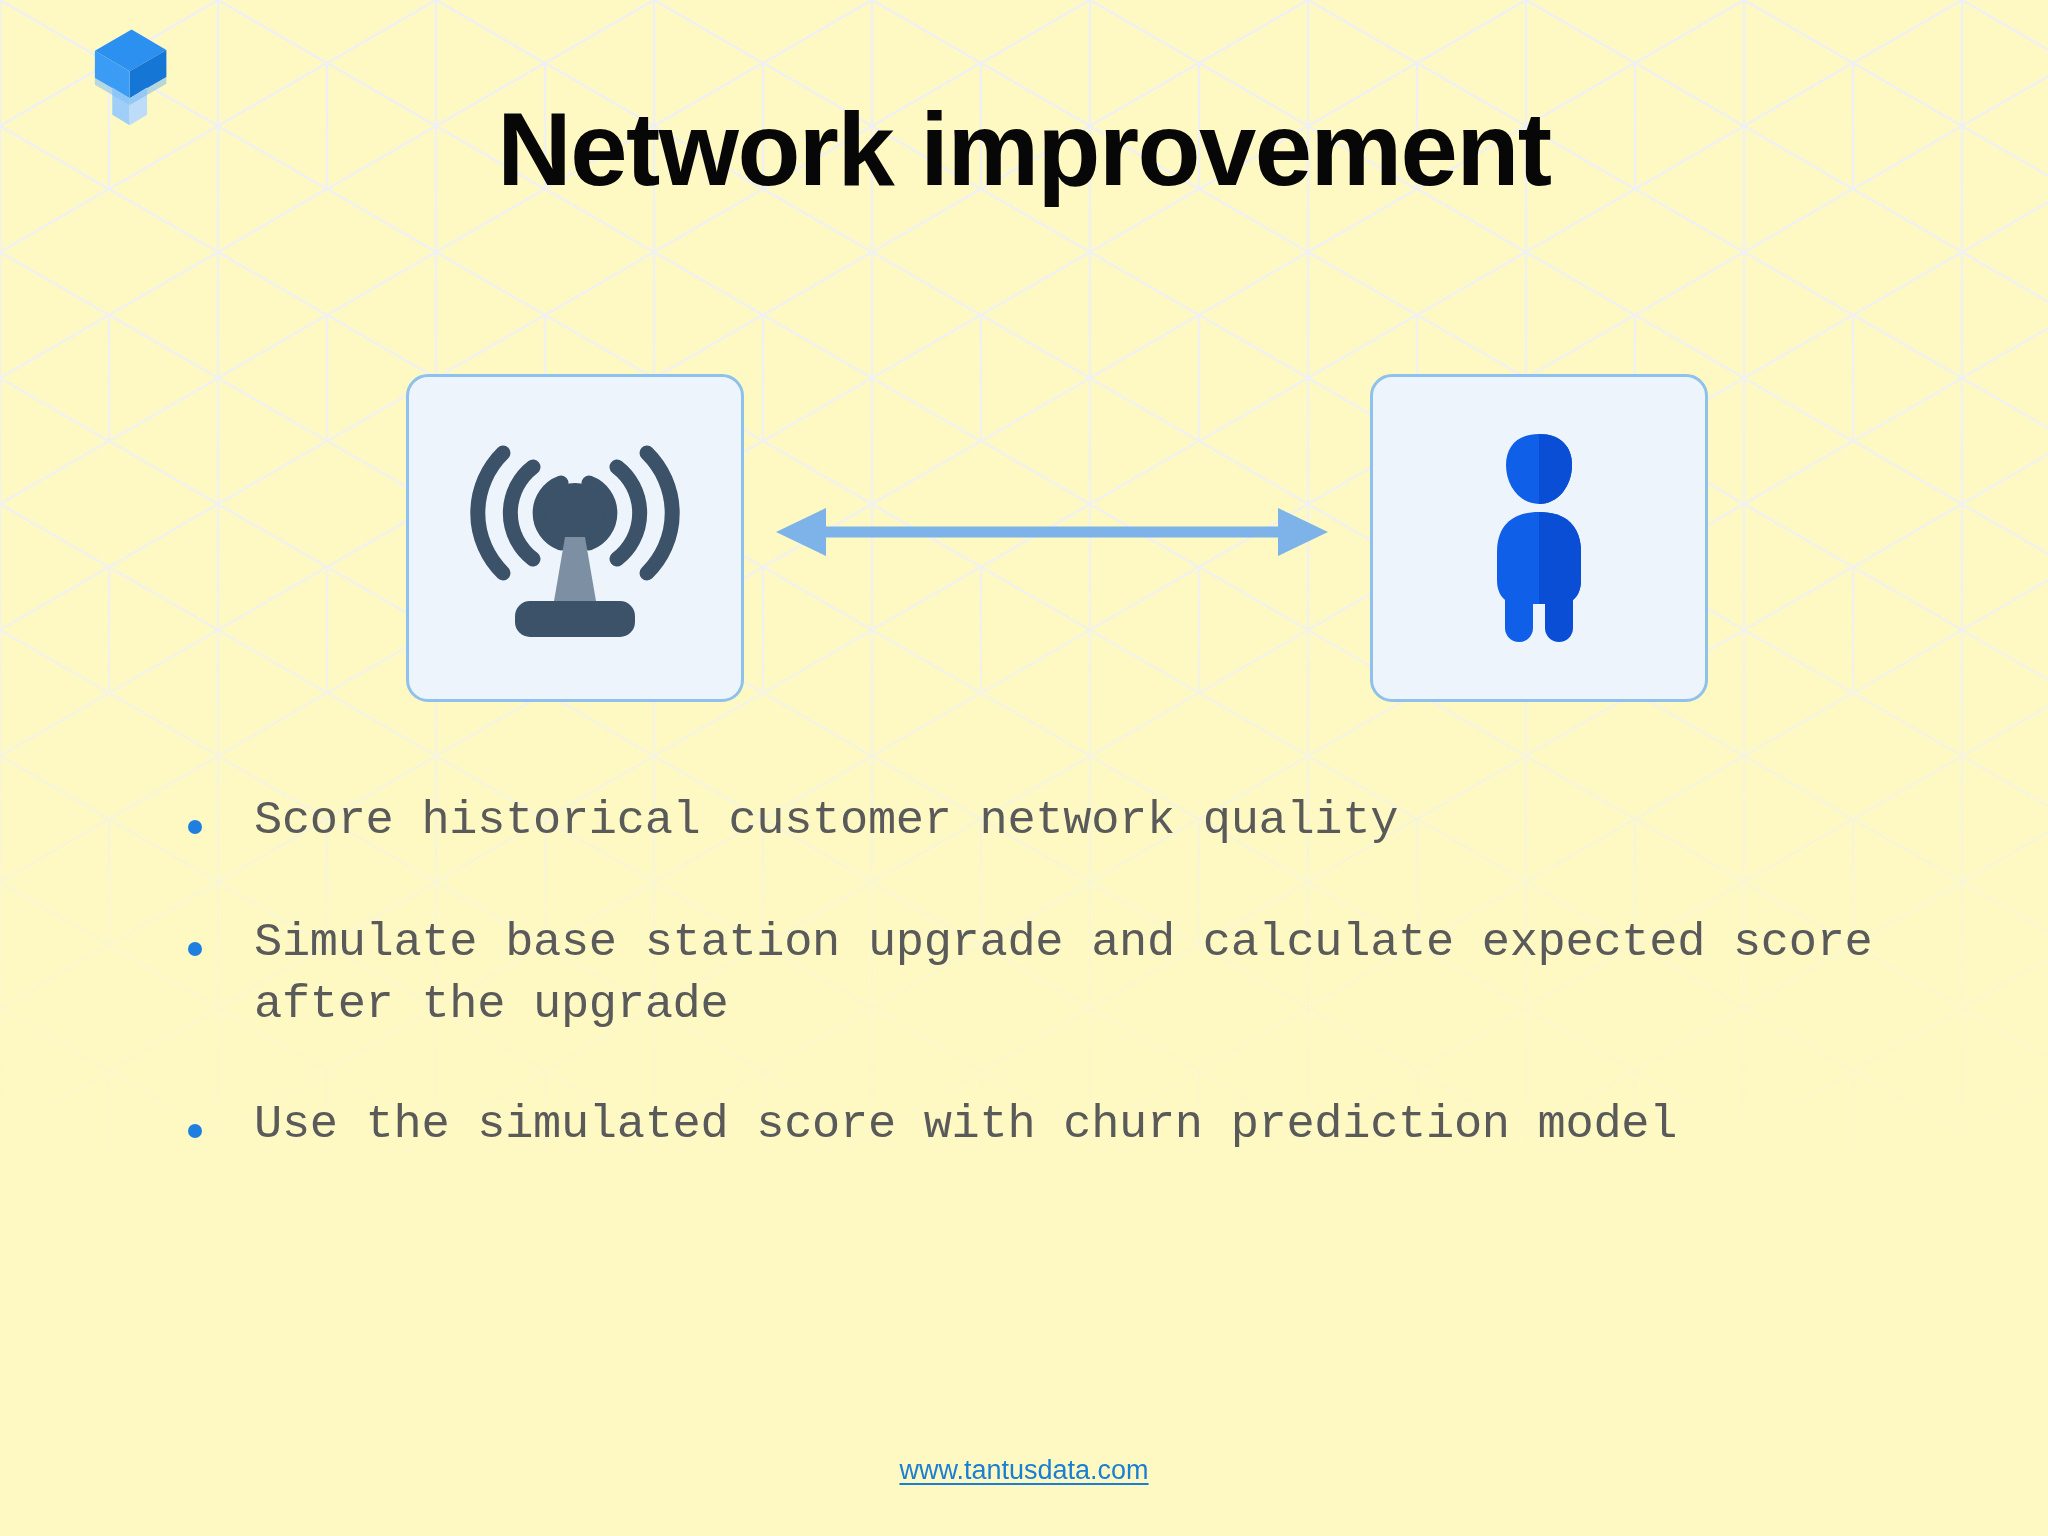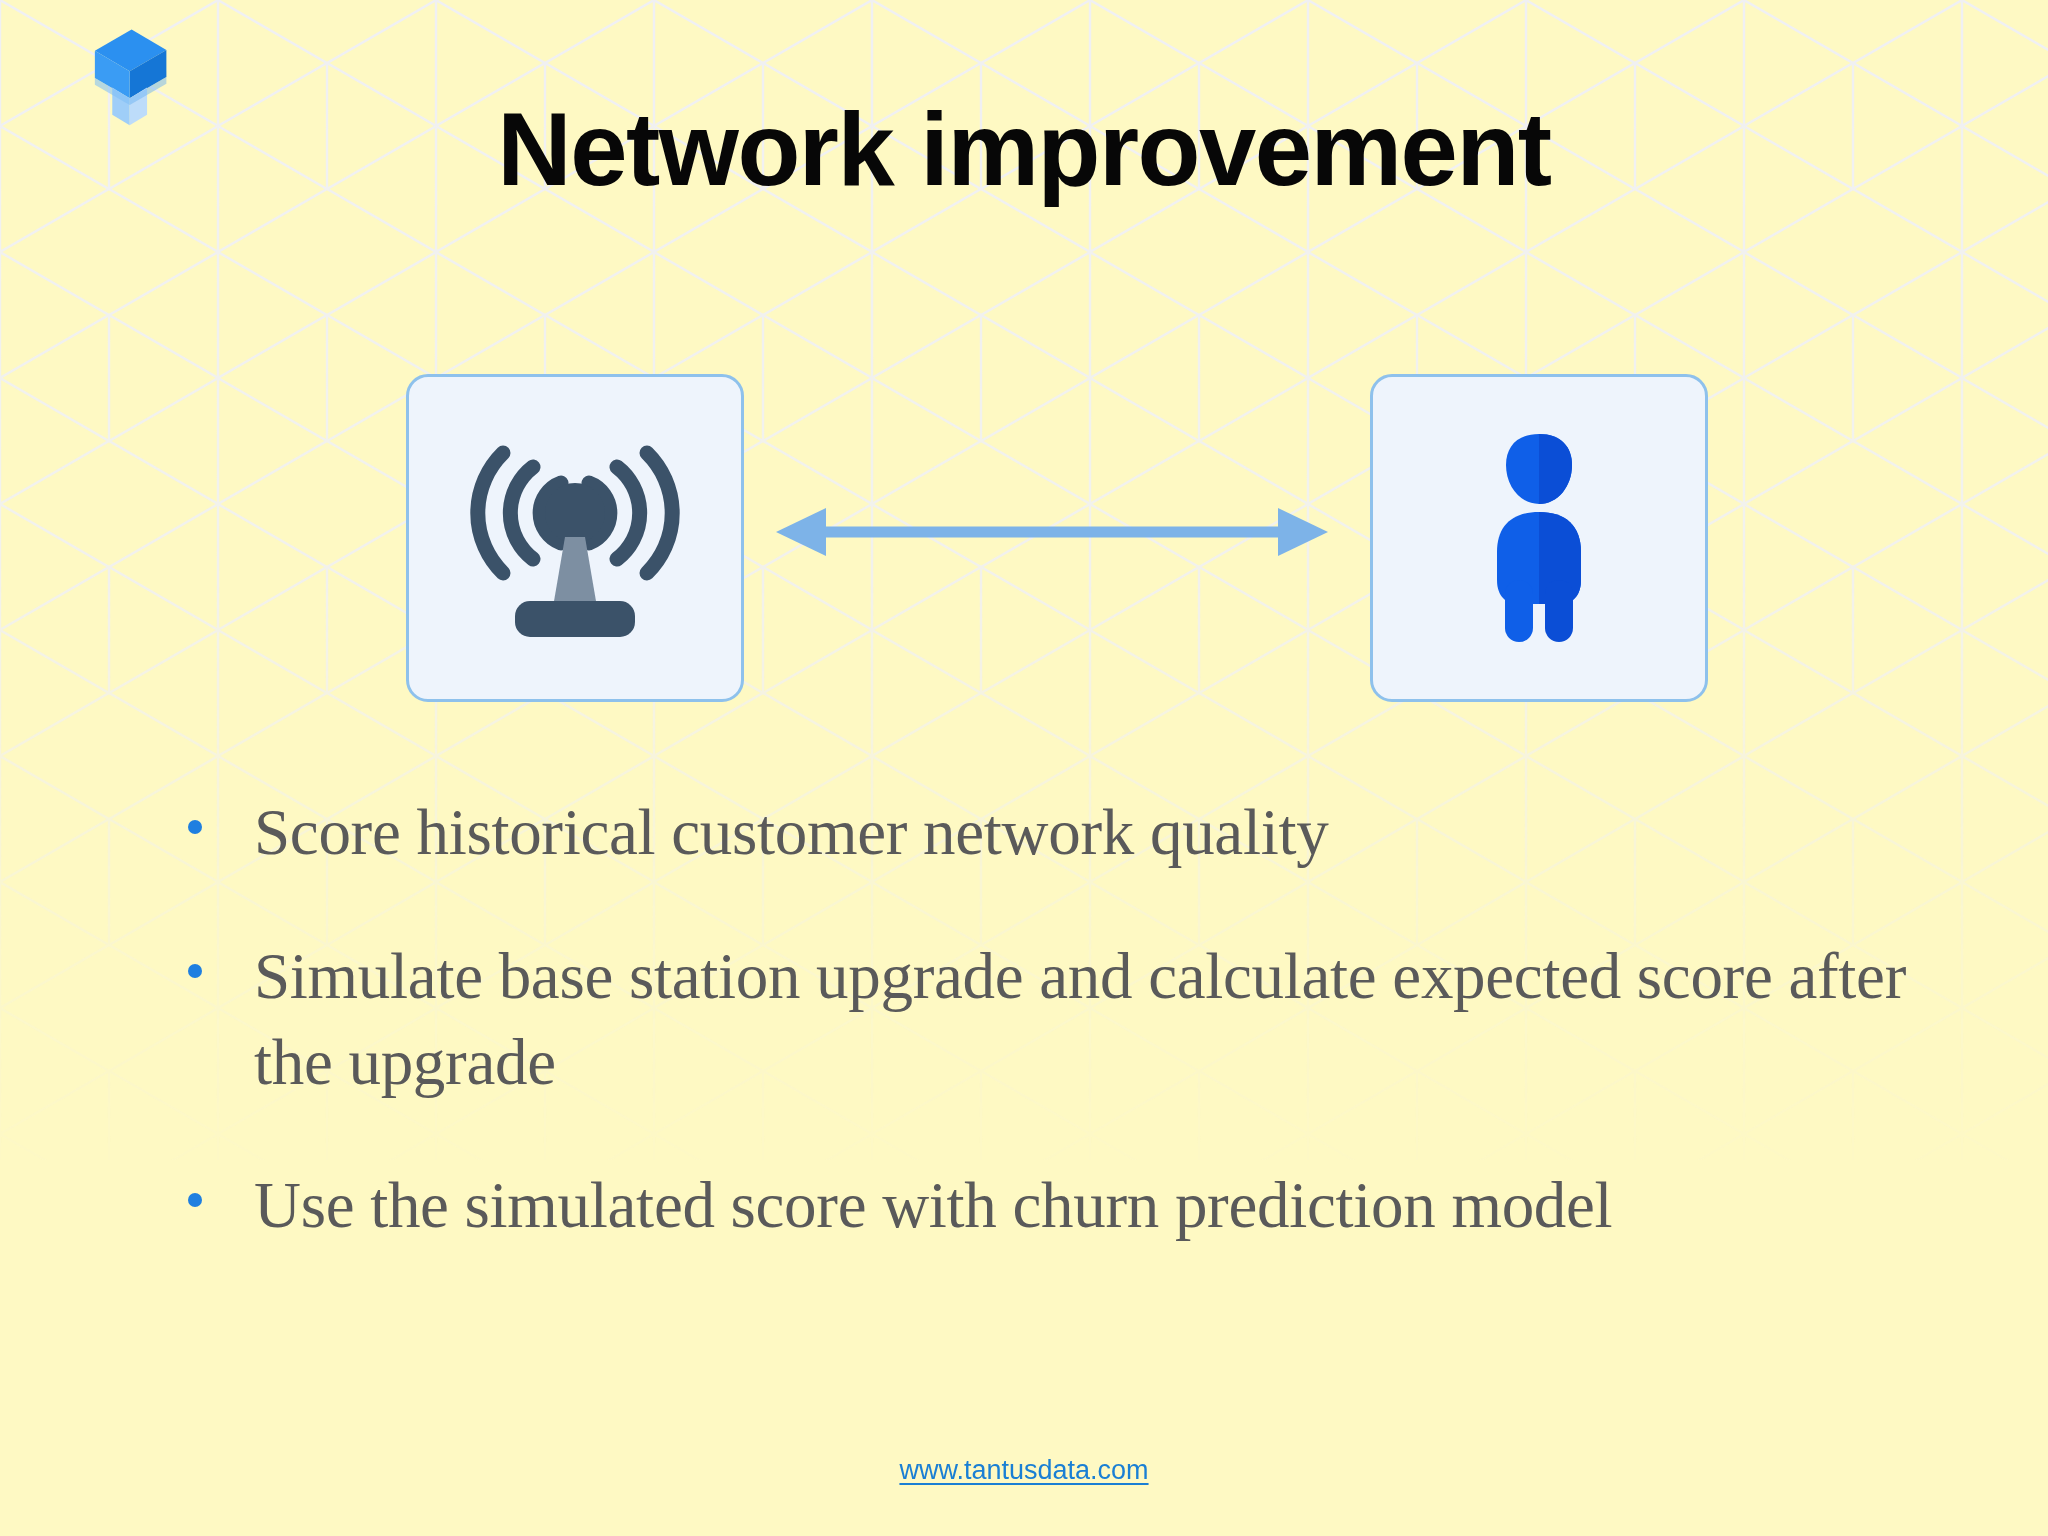--- a/index.html
+++ b/index.html
@@ -120,22 +120,22 @@
     height: 14px;
     border-radius: 50%;
     background: #1f7fe0;
     margin-top: 30px;
   }
 
   .bullet-text {
     flex: 1 1 auto;
     margin-left: 52px;
     padding-right: 600px;
-    font-family: Liberation Serif, serif;
-    font-size: 65px;
+    font-family: Liberation Mono, monospace;
+    font-size: 47px;
     font-weight: 400;
     color: #5a5a5a;
     line-height: 1.32;
     letter-spacing: -0.3px;
   }
 
   .bullet-item.wide .bullet-text { padding-right: 89px; }
 
   
   .footer {

